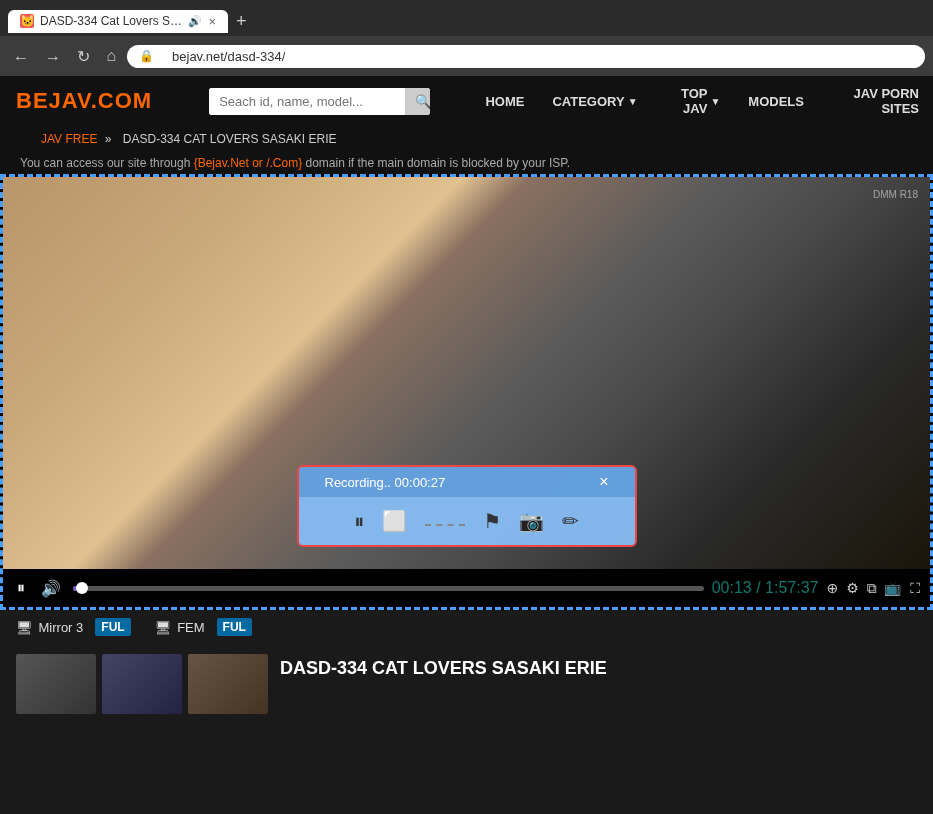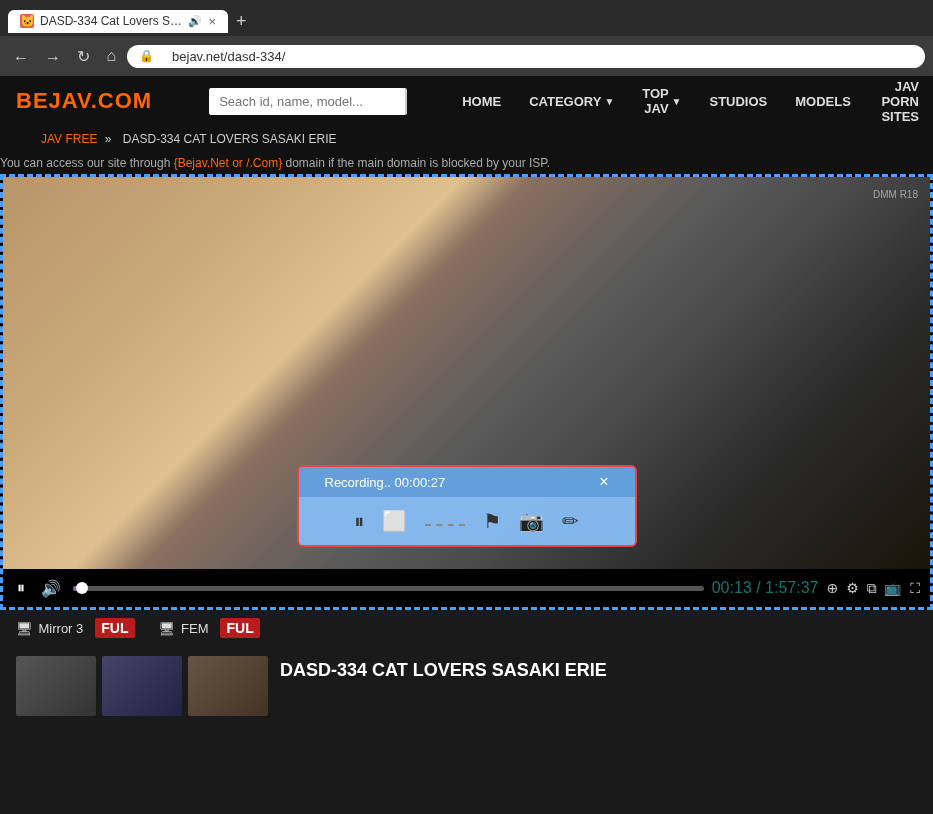--- a/index.html
+++ b/index.html
@@ -32,21 +32,21 @@
     .nav-item { color: #ddd; padding: 0 14px; font-size: 13px; font-weight: 600; cursor: pointer; height: 50px; display: flex; align-items: center; text-transform: uppercase; gap: 3px; text-align: right; }
     .nav-dropdown { font-size: 10px; }
 
     
     .breadcrumb { background: #111; padding: 6px 16px; font-size: 12px; }
     .breadcrumb a { color: #ff6600; text-decoration: none; margin-left: 25px; }
     .breadcrumb span { color: #ccc; margin: 0 4px; }
     .breadcrumb-current { color: #ccc; }
 
     
-    .notice-bar { background: #111; padding: 4px 0; font-size: 12px; color: #aaa; }
+    .notice-bar { background: #111; padding: 4px 20px; font-size: 12px; color: #aaa; }
     .notice-bar .highlight { color: #ff6600; }
 
     
     .video-container { position: relative; width: 100%; background: #000; border: 3px dashed #4a9eff; margin: 0; }
     .video-placeholder { width: 100%; height: 392px; background: linear-gradient(to bottom, #8b7355 0%, #a08060 30%, #c4a882 50%, #6b6b6b 70%, #3a3a3a 100%); position: relative; overflow: hidden; }
     
     .video-scene { width: 100%; height: 100%; background: 
       linear-gradient(135deg, #b8956a 0%, #c9a87a 20%, #dfc090 35%, #8a7060 40%, #5a5a5a 55%, #4a4a4a 65%, #2a2a2a 80%, #1a1509 100%); }
     .video-watermark { position: absolute; top: 12px; right: 12px; color: rgba(255,255,255,0.5); font-size: 10px; }
 
@@ -55,21 +55,21 @@
     .ctrl-btn { background: none; border: none; color: #fff; cursor: pointer; font-size: 16px; padding: 2px 4px; }
     .progress-bar { flex: 1; height: 5px; background: #555; border-radius: 3px; position: relative; }
     .progress-fill { height: 100%; background: #7c5cbf; border-radius: 3px; width: 1.5%; }
     .progress-dot { width: 12px; height: 12px; background: #fff; border-radius: 50%; position: absolute; left: 1.5%; top: 50%; transform: translate(-50%, -50%); }
     .time-display { font-size: 16px; color: #0f766e; white-space: nowrap; }
     .ctrl-icon { color: #ccc; font-size: 14px; cursor: pointer; }
 
     
     .mirror-row { background: #1a1a1a; padding: 8px 16px; display: flex; align-items: center; gap: 12px; }
     .mirror-label { display: flex; align-items: center; gap: 6px; color: #ddd; font-size: 13px; cursor: pointer; }
-    .full-badge { background: #b91c1c; color: #fff; font-size: 14px; font-weight: bold; padding: 2px 6px; border-radius: 2px; }
+    .full-badge { background: #0369a1; color: #fff; font-size: 12px; font-weight: bold; padding: 2px 6px; border-radius: 2px; }
 
     
     .recording-overlay { position: absolute; bottom: 60px; left: 50%; transform: translateX(-50%); background: rgba(100, 160, 220, 0.95); border: 2px solid #e44; border-radius: 6px; width: 340px; padding: 0; z-index: 100; }
     .recording-header { display: flex; align-items: center; justify-content: space-between; padding: 6px 26px; background: rgba(100,160,220,0.9); border-radius: 4px 4px 0 0; }
     .recording-title { font-size: 13px; color: #fff; font-weight: 500; }
     .recording-close { color: #fff; cursor: pointer; font-size: 16px; background: none; border: none; }
     .recording-controls { display: flex; align-items: center; justify-content: center; gap: 18px; padding: 12px; background: rgba(140,190,240,0.8); border-radius: 0 0 4px 4px; }
     .rec-ctrl-btn { background: none; border: none; cursor: pointer; font-size: 20px; color: #333; display: flex; align-items: center; justify-content: center; }
     .rec-dashed { border-bottom: 2px dashed #888; width: 40px; height: 10px; }
 
@@ -110,21 +110,20 @@
 <div class="site-header">
   <div class="site-logo">BEJAV.COM</div>
   <div class="search-bar">
     <input class="search-input" type="text" placeholder="Seach id, name, model..." style="">
     <button class="search-btn">🔍</button>
   </div>
   <nav class="nav-menu">
     <div class="nav-item">HOME</div>
     <div class="nav-item">CATEGORY <span class="nav-dropdown">▼</span></div>
     <div class="nav-item">TOP JAV <span class="nav-dropdown">▼</span></div>
-    <div class="nav-item">STUDIOS</div>
     <div class="nav-item">MODELS</div>
     <div class="nav-item">JAV PORN SITES</div>
   </nav>
 </div>
 
 <div class="breadcrumb">
   <a href="#">JAV FREE</a>
   <span>»</span>
   <span class="breadcrumb-current">DASD-334 CAT LOVERS SASAKI ERIE</span>
 </div>

